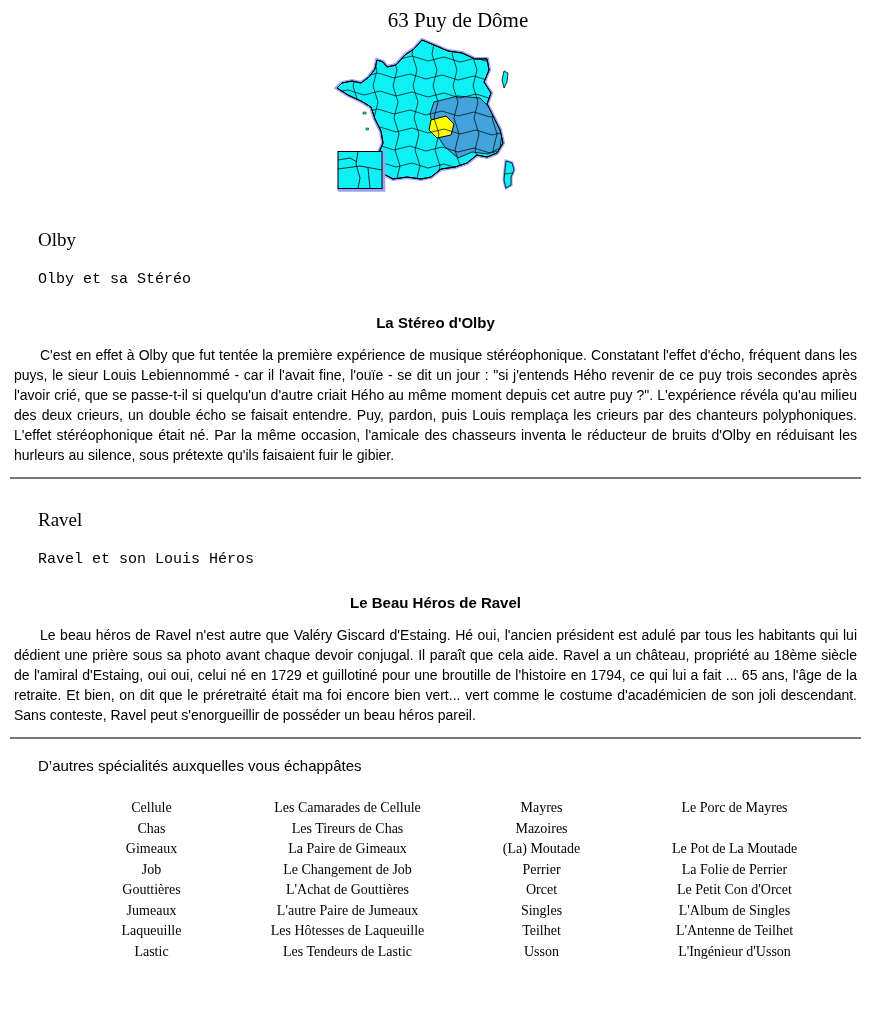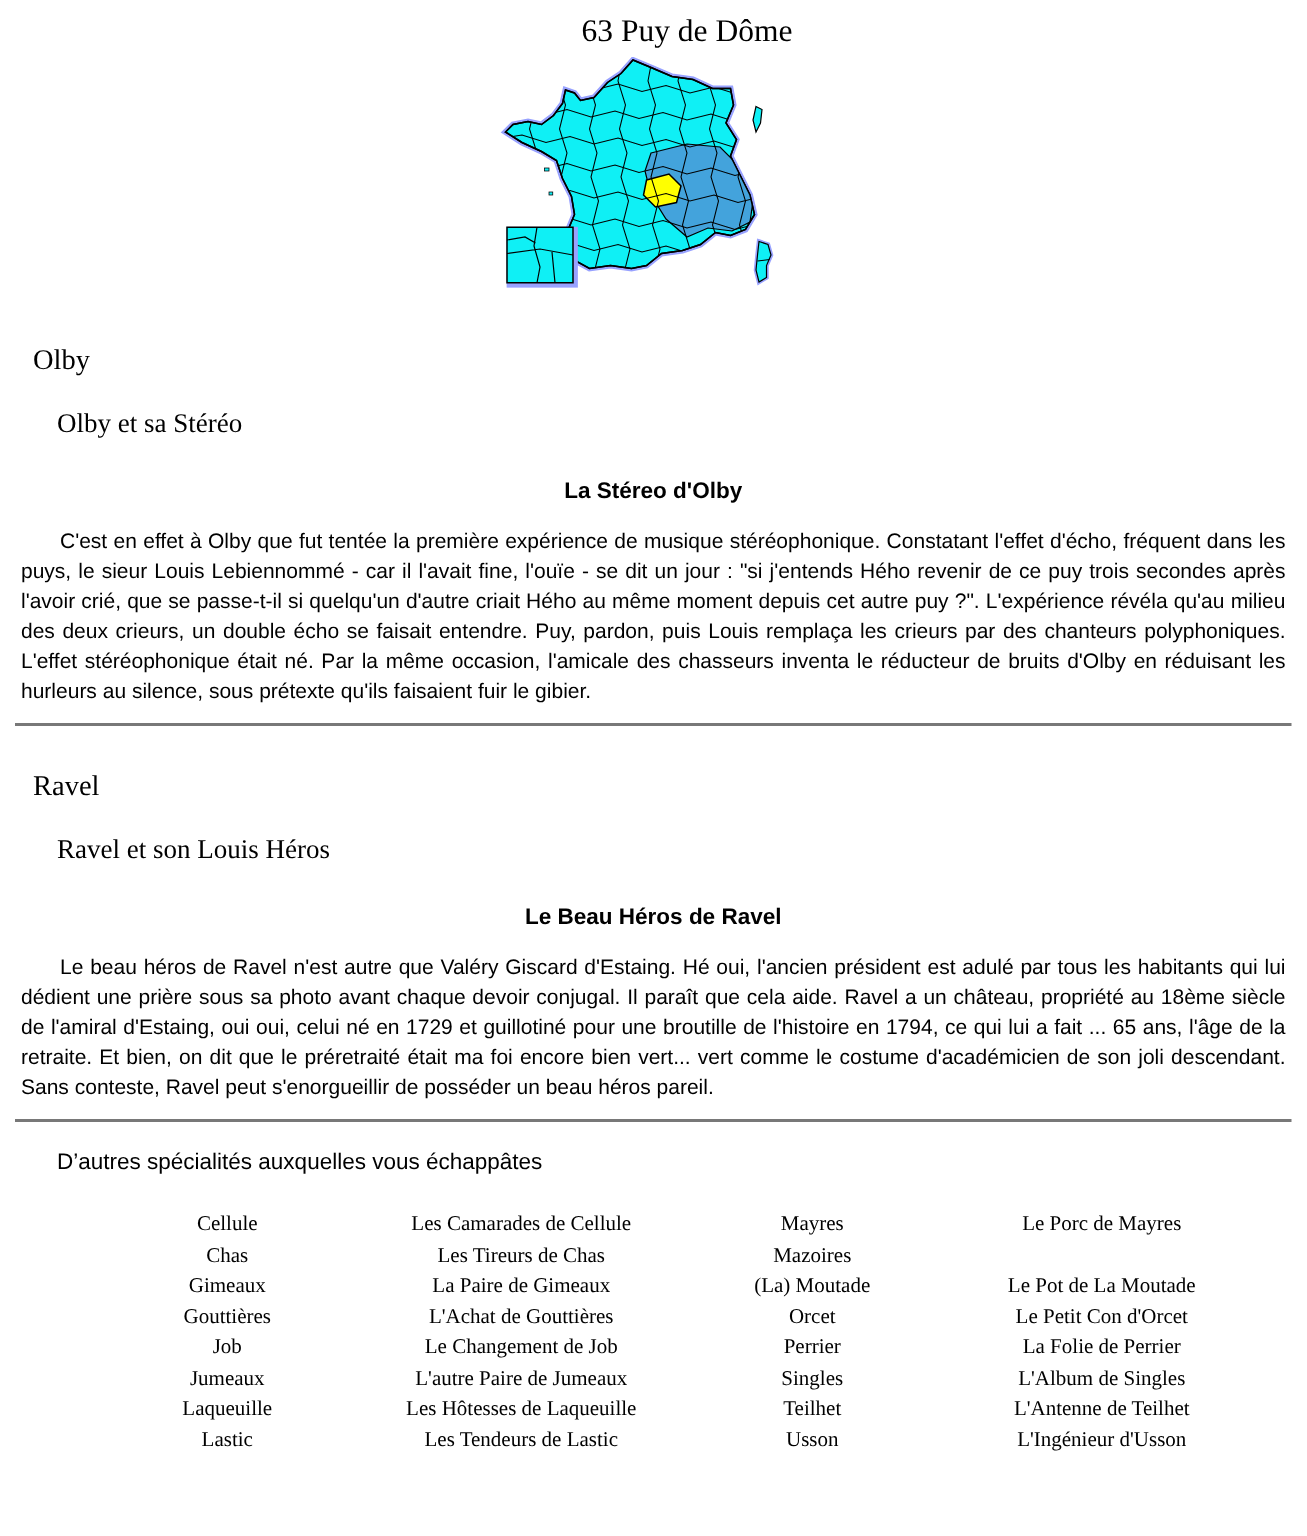--- a/index.html
+++ b/index.html
@@ -14,25 +14,25 @@
     text-align: center;
     font-family: "Liberation Serif", serif;
     font-size: 21px; font-weight: 400;
     margin-top: 8px;
     padding-left: 45px;
   }
   .map-wrap { width: 212px; margin: 5px auto 0 auto; }
   .place-heading {
     font-family: "Liberation Serif", serif;
     font-size: 19px; font-weight: 400;
-    margin: 30px 0 0 22px;
+    margin: 30px 0 0 38px;
   }
   .place-subheading {
-    font-family: Liberation Serif, serif;
-    font-size: 18px; font-weight: 400;
+    font-family: Liberation Mono, monospace;
+    font-size: 15px; font-weight: 400;
     margin: 20px 0 0 38px;
   }
   .article-title {
     font-family: "Liberation Sans", sans-serif;
     font-weight: 700; font-size: 15px;
     text-align: center;
     margin: 26px 0 0 0;
   }
   .body-text {
     font-family: "Liberation Sans", sans-serif;
@@ -157,30 +157,30 @@
       <span>Les Tireurs de Chas</span>
       <span>Mazoires</span>
     </div>
     <div class="spec-row">
       <span>Gimeaux</span>
       <span>La Paire de Gimeaux</span>
       <span>(La) Moutade</span>
       <span>Le Pot de La Moutade</span>
     </div>
     <div class="spec-row">
+      <span>Job</span>
+      <span>Le Changement de Job</span>
+      <span>Perrier</span>
+      <span>La Folie de Perrier</span>
+    </div>
+    <div class="spec-row">
       <span>Gouttières</span>
       <span>L'Achat de Gouttières</span>
       <span>Orcet</span>
       <span>Le Petit Con d'Orcet</span>
-    </div>
-    <div class="spec-row">
-      <span>Job</span>
-      <span>Le Changement de Job</span>
-      <span>Perrier</span>
-      <span>La Folie de Perrier</span>
     </div>
     <div class="spec-row">
       <span>Jumeaux</span>
       <span>L'autre Paire de Jumeaux</span>
       <span>Singles</span>
       <span>L'Album de Singles</span>
     </div>
     <div class="spec-row">
       <span>Laqueuille</span>
       <span>Les Hôtesses de Laqueuille</span>

